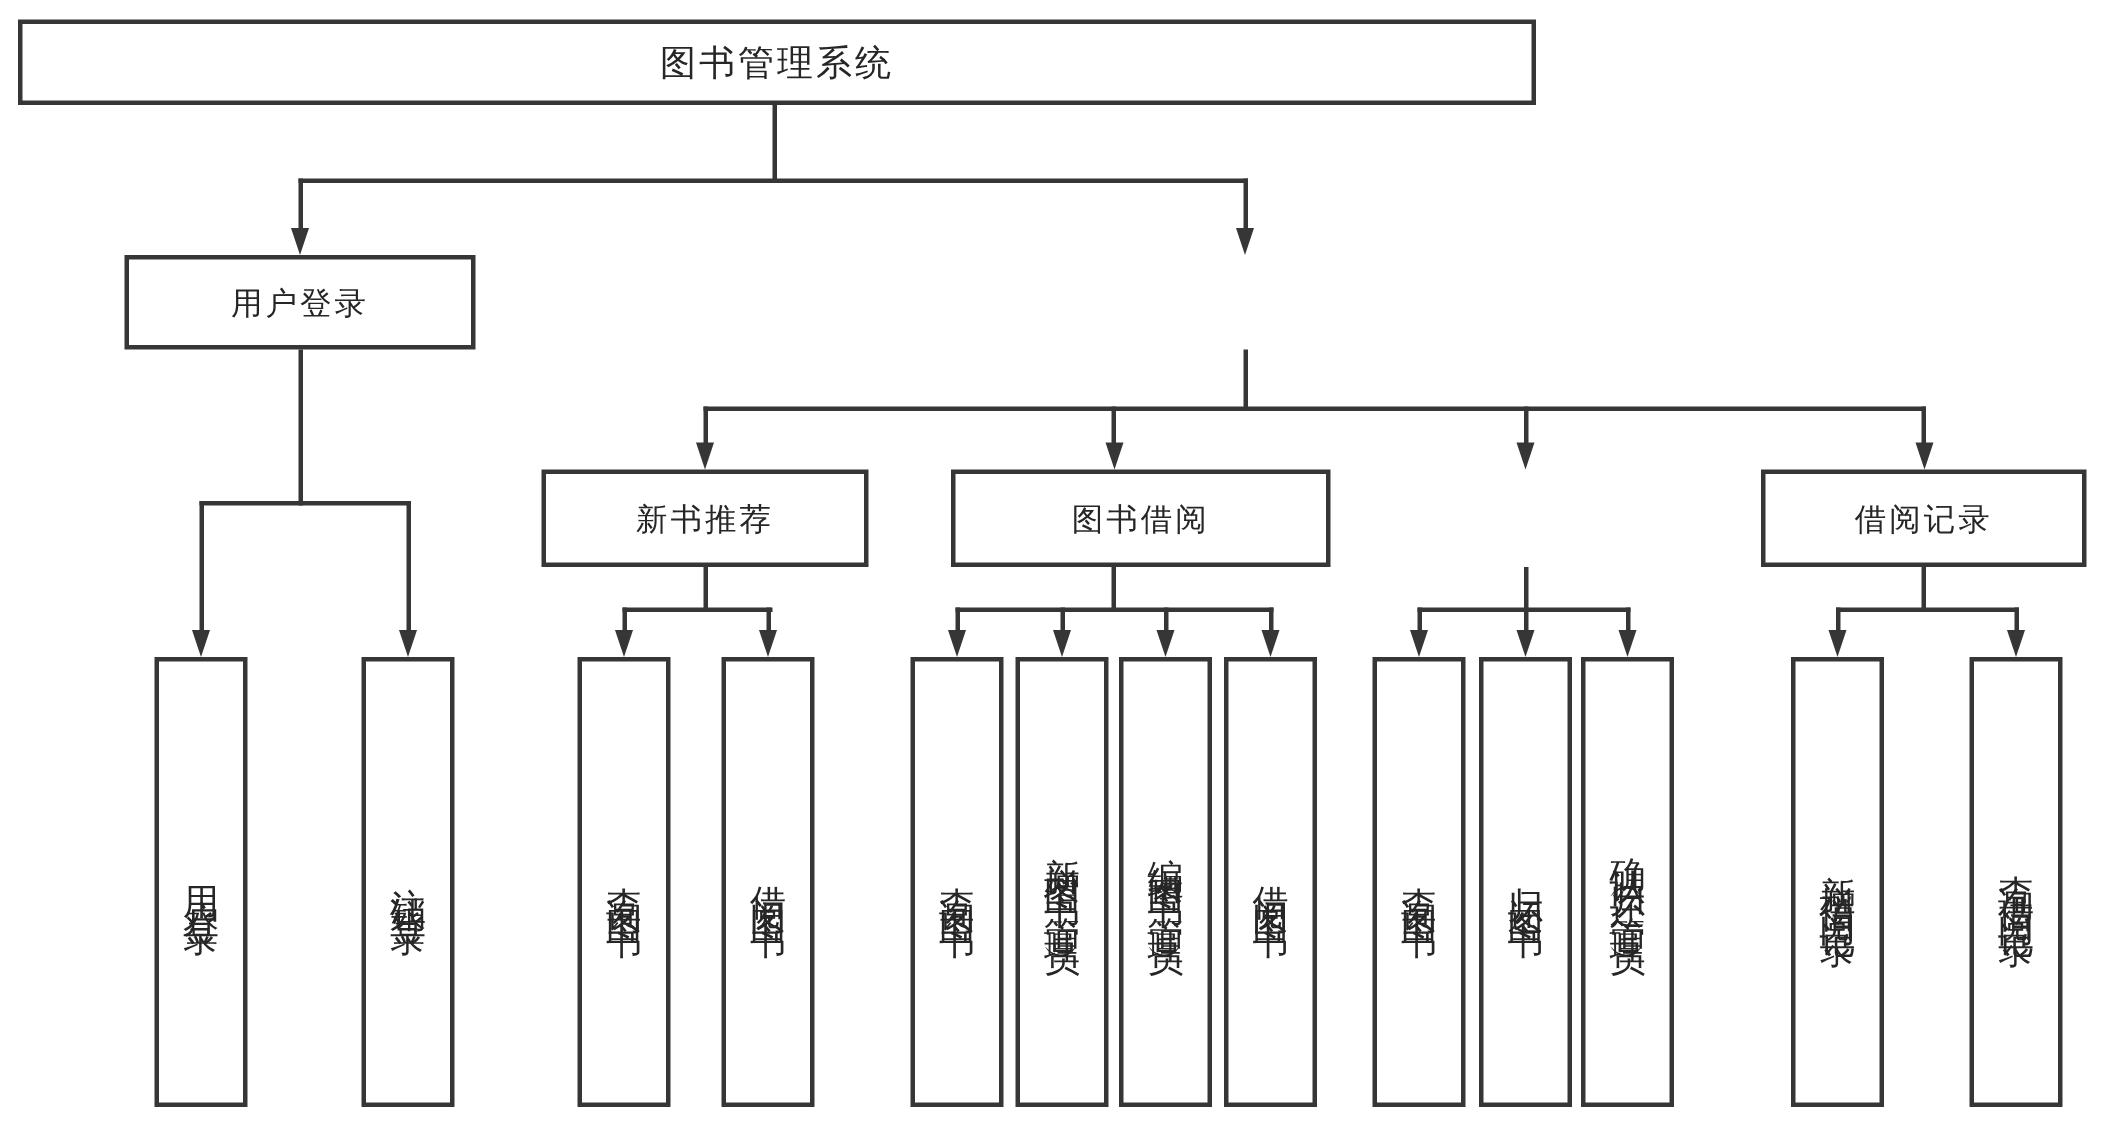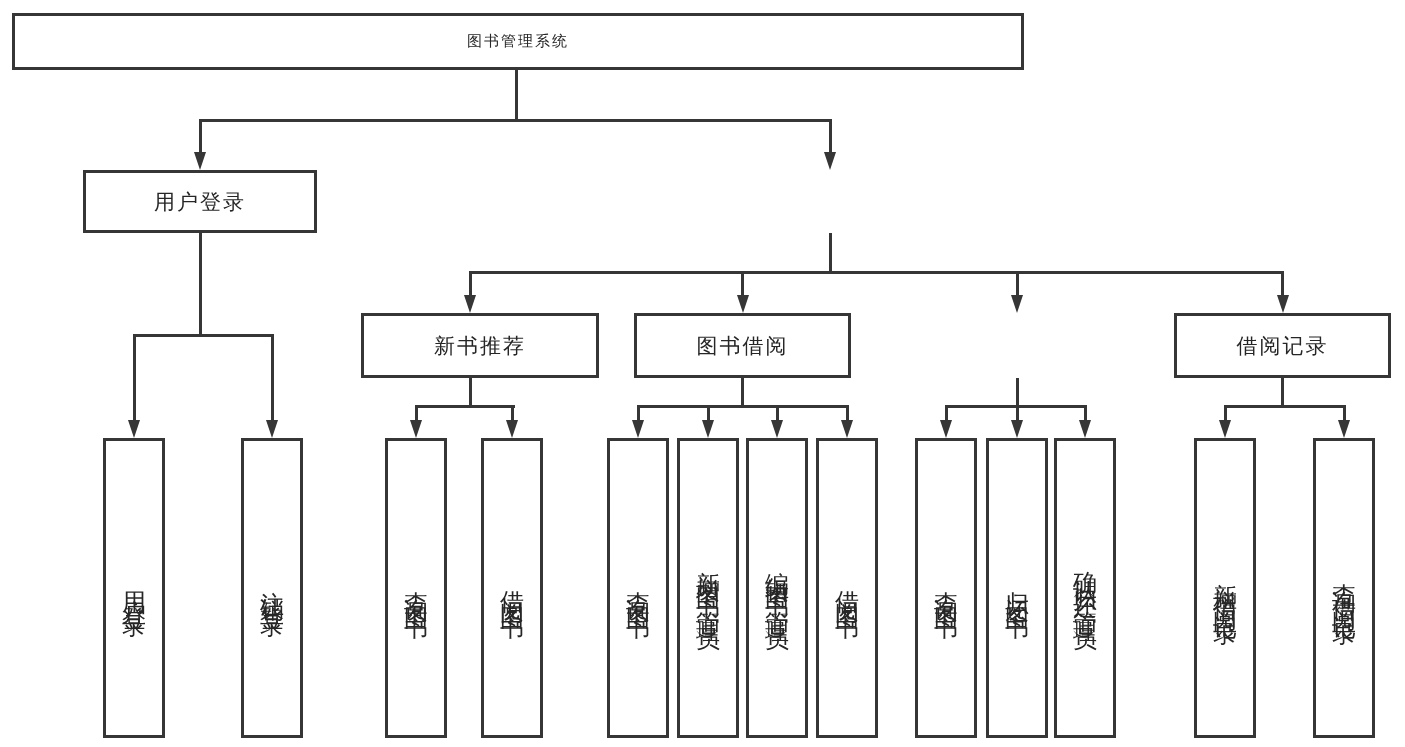--- a/index.html
+++ b/index.html
@@ -15,21 +15,21 @@
     position: absolute;
     box-sizing: border-box;
     border: 3px solid #363636;
     background: #ffffff;
     display: flex;
     align-items: center;
     justify-content: center;
     color: #262626;
   }
   .node.h-box { font-size: 21px; letter-spacing: 2px; }
-  .node.root-box { font-size: 15px; letter-spacing: 2px; }
+  .node.root-box { font-size: 24px; letter-spacing: 2px; }
   .node.leaf {
     writing-mode: vertical-rl;
     text-orientation: mixed;
     font-size: 24px;
     letter-spacing: 8px;
     line-height: 1;
   }
   .vl { position: absolute; width: 3px; background: #363636; }
   .hl { position: absolute; height: 3px; background: #363636; }
   .ar {
@@ -58,25 +58,25 @@
 
   <div class="node root-box" style="left:12px; top:13px; width:1012px; height:57px;">
       <span>图书管理系统</span>
     </div>
 
   <div class="node h-box" style="left:83px; top:170px; width:234px; height:63px;">
       <span>用户登录</span>
     </div>
 
 
-  <div class="node h-box" style="left:361px; top:313px; width:238px; height:65px;">
+  <div class="node h-box" style="left:361px; top:313px; width:218px; height:65px;">
       <span>新书推荐</span>
     </div>
 
-  <div class="node h-box" style="left:634px; top:313px; width:217px; height:65px;">
+  <div class="node h-box" style="left:634px; top:313px; width:253px; height:65px;">
       <span>图书借阅</span>
     </div>
 
 
   <div class="node h-box" style="left:1174px; top:313px; width:217px; height:65px;">
       <span>借阅记录</span>
     </div>
 
   <div class="node leaf" style="left:103px; top:438px; width:62px; height:300px;">
       <span>用户登录</span>

